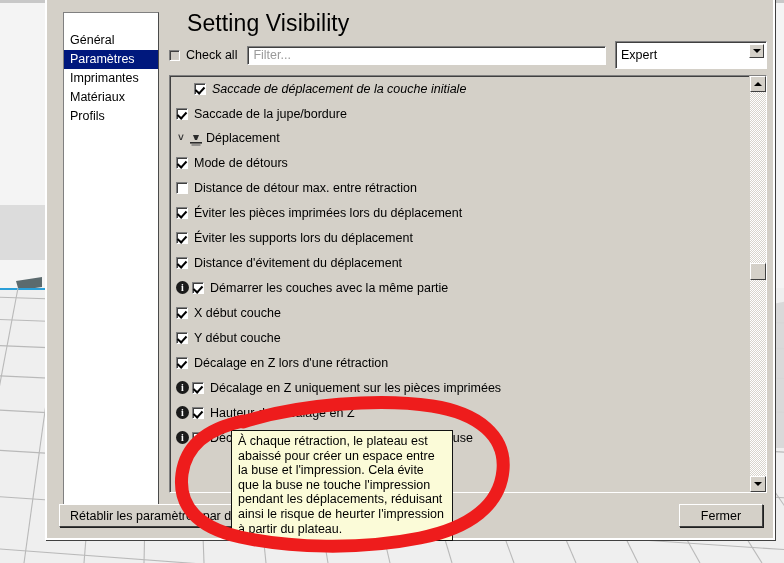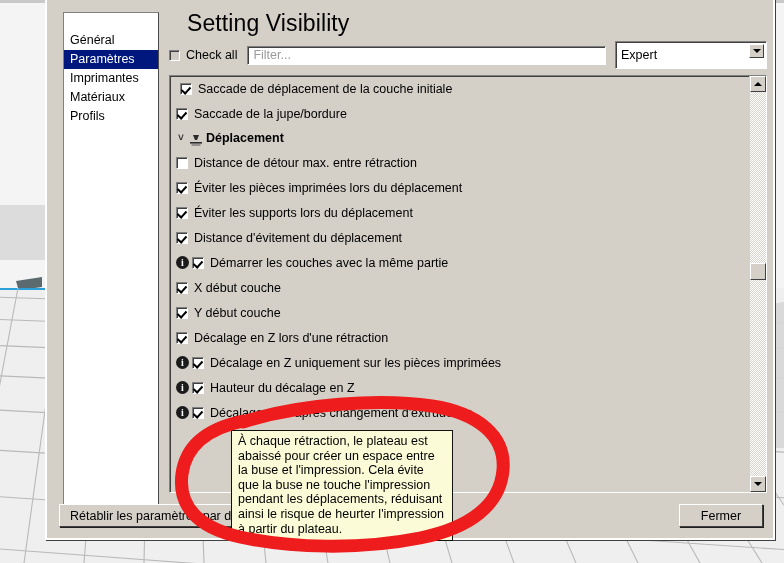--- a/index.html
+++ b/index.html
@@ -102,24 +102,24 @@
     border:1px solid #808080; border-right-color:#ffffff; border-bottom-color:#ffffff;
     box-shadow: inset 1px 1px 0 #404040;
     position:relative; margin-right:6px;
   }
   .cbx.on::after {
     content:""; position:absolute; left:2px; top:1px; width:4px; height:7px;
     border:solid #000; border-width:0 2px 2px 0; transform:rotate(42deg);
   }
   .row .txt { font-size:12.5px; color:#000; }
   .row.cat { height:24px; padding-left:8px; font-weight:bold; }
-  .row.cat .txt { font-weight:bold; font-size:12.5px; }
+  .row.cat .txt { font-weight:normal; font-size:12.5px; }
   .chev { width:9px; color:#333; font-size:10px; flex:none; margin-right:2px; line-height:1; }
   .cat-icon { width:14px; height:12px; flex:none; margin-right:3px; position:relative; }
-  .indent1 { padding-left:10px; }
+  .indent1 { padding-left:24px;font-style:italic; }
   .indent0 { padding-left:6px; }
 
   
   .vscroll {
     position:absolute; right:0; top:0; width:17px; bottom:0;
     background: repeating-conic-gradient(#d8d4cc 0% 25%, #ffffff 0% 50%) 50%/2px 2px;
     border-left:1px solid #d4d0c8;
   }
   .sb-btn {
     position:absolute; left:0; width:16px; height:16px; background:#d4d0c8;
@@ -262,20 +262,24 @@
               <span class="cat-icon">
                 <svg viewBox="0 0 14 12" width="14" height="12">
                   <path d="M4 1 L10 1 L8 6 L6 6 Z" fill="#2b2b2b"></path>
                   <rect x="1" y="8" width="12" height="1.6" fill="#2b2b2b"></rect>
                   <rect x="2.5" y="10.4" width="9" height="1.2" fill="#6b6b6b"></rect>
                 </svg>
               </span>
               <span class="txt">Déplacement</span>
             </div>
 
+            <div class="row indent0">
+              <span class="cbx on"></span>
+              <span class="txt">Mode de détours</span>
+            </div>
 
             <div class="row indent0">
               <span class="cbx"></span>
               <span class="txt">Distance de détour max. entre rétraction</span>
             </div>
 
 
             <div class="row indent0">
               <span class="cbx on"></span>
               <span class="txt">Éviter les pièces imprimées lors du déplacement</span>

